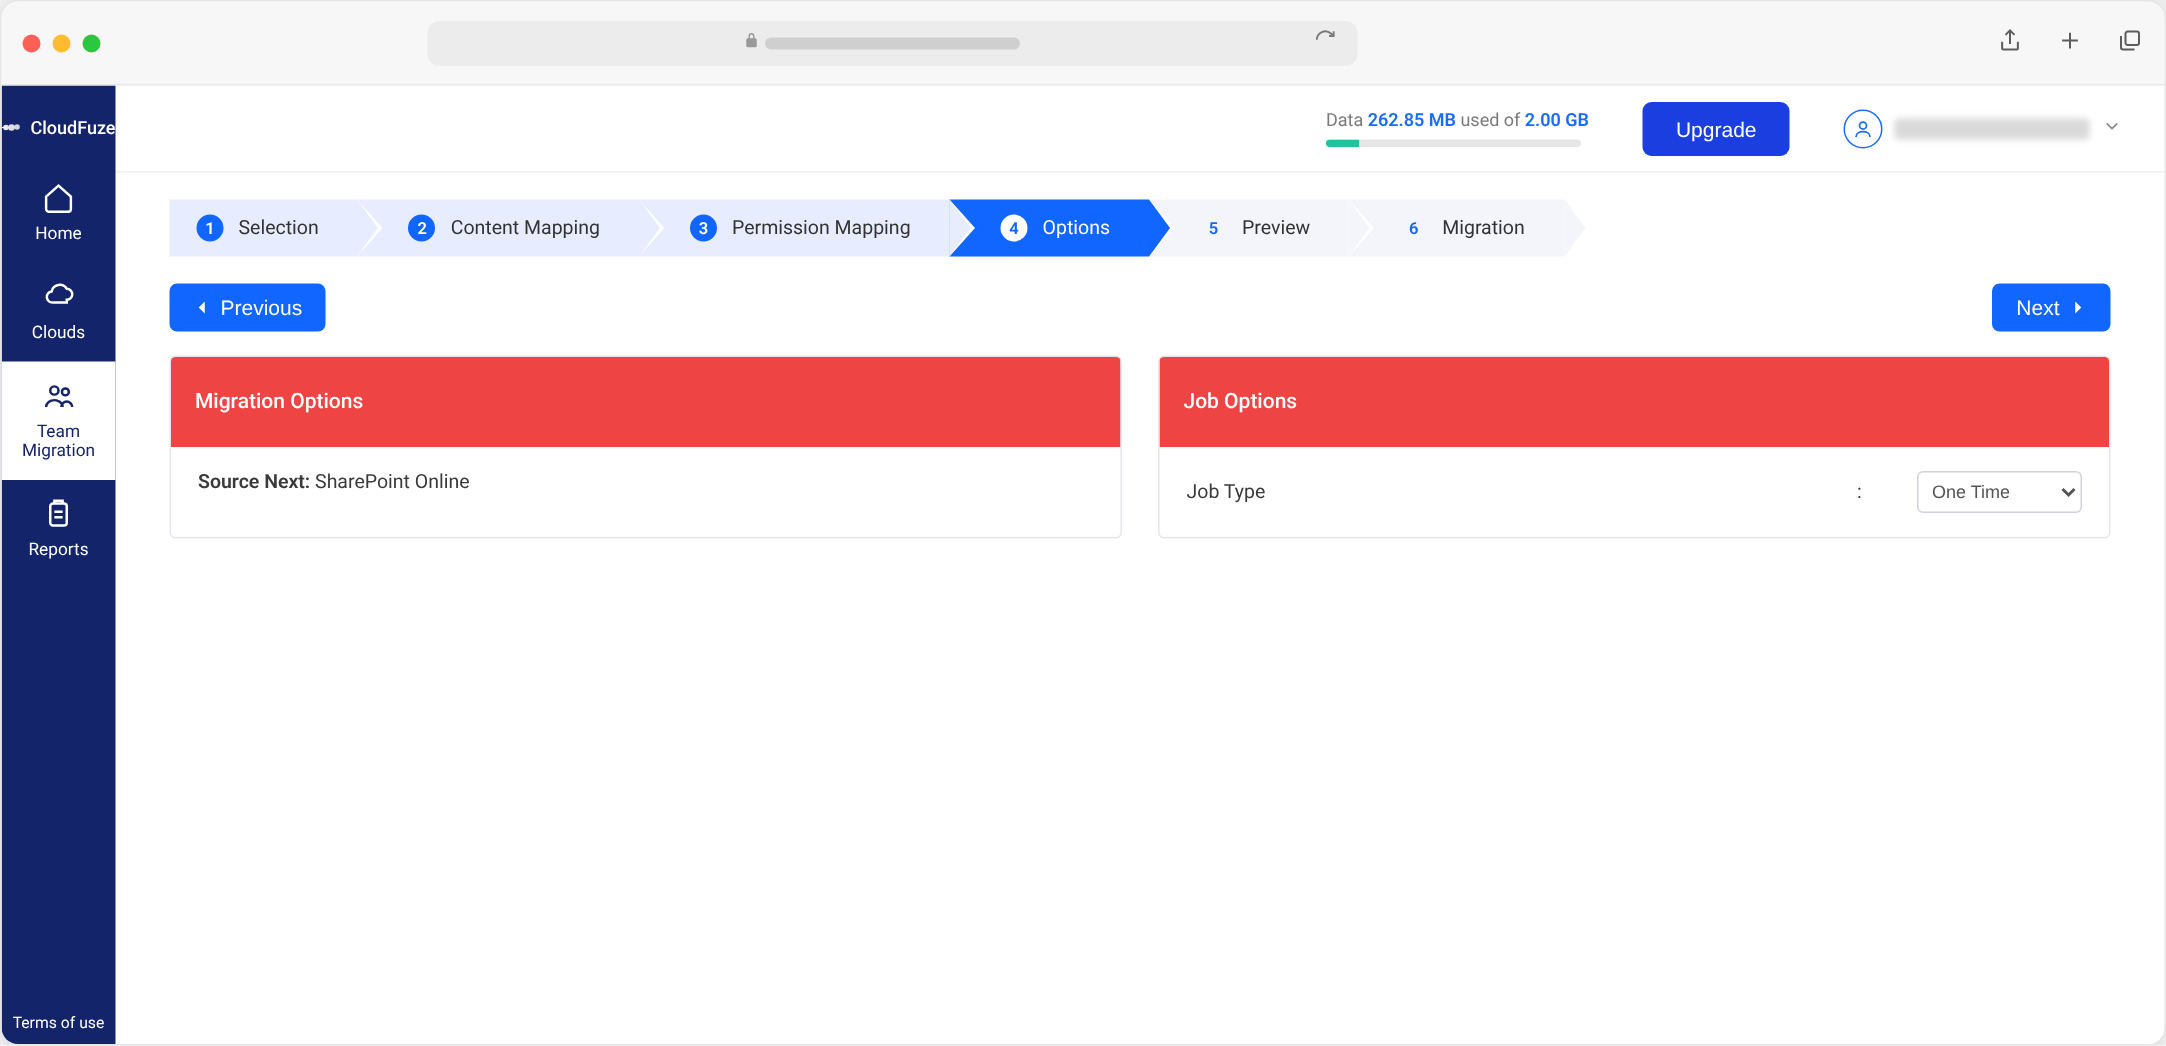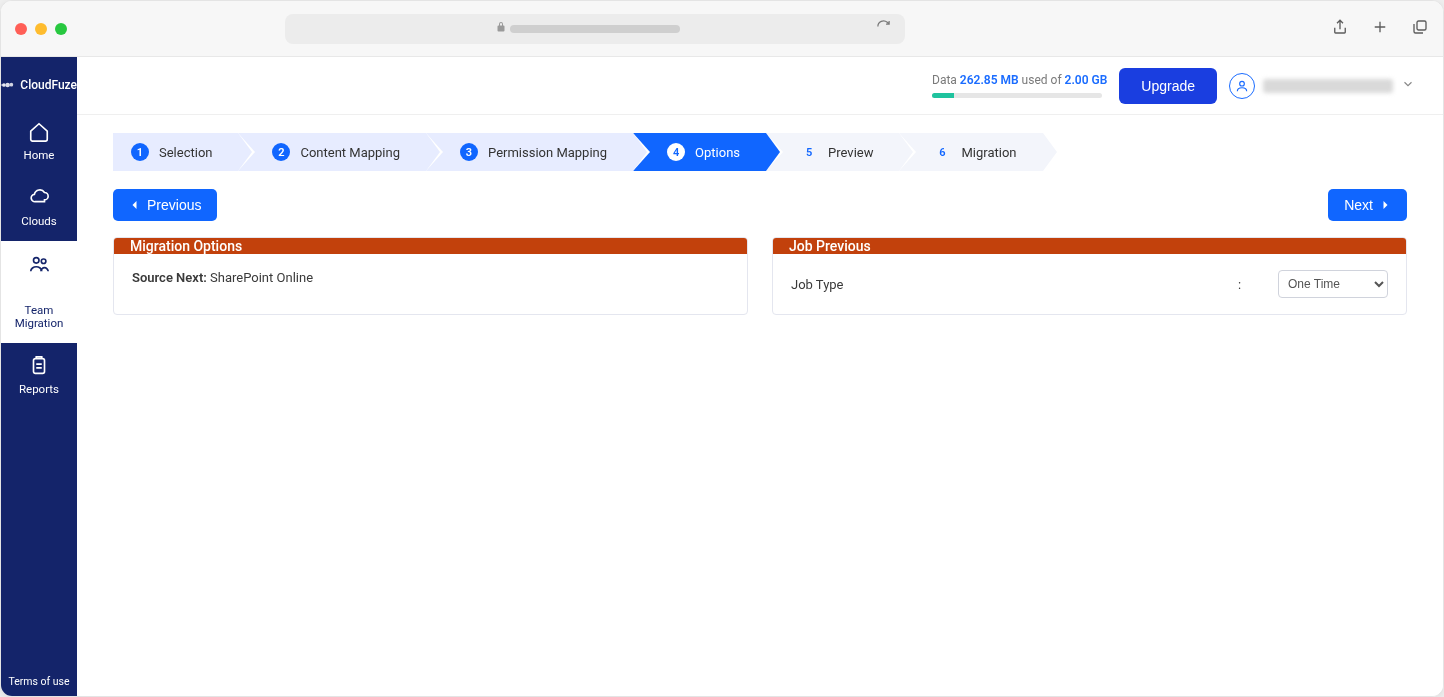--- a/index.html
+++ b/index.html
@@ -134,21 +134,21 @@
   overflow: hidden;
   display: flex;
   flex-direction: column;
 }
 .topbar {
   height: 58px;
   display: flex;
   align-items: center;
   justify-content: flex-end;
   padding: 0 28px;
-  gap: 12px;
+  gap: 36px;
   border-bottom: 1px solid #efefef;
 }
 .data-usage {
   display: flex;
   flex-direction: column;
   gap: 6px;
   font-size: 12px;
   color: #7a7a7a;
 }
 .data-usage .highlight { color: #1a6cff; font-weight: 600; }
@@ -285,23 +285,23 @@
   gap: 24px;
 }
 .panel {
   flex: 1;
   border: 1px solid #e4e6ef;
   border-radius: 4px;
   overflow: hidden;
   background: #fff;
 }
 .panel-header {
-  background: #c2410c;
+  background: #ef4444;
   color: #fff;
-  padding: 0 16px;
+  padding: 22px 16px;
   font-size: 14px;
   font-weight: 500;
 }
 .panel-body {
   padding: 16px 18px;
   font-size: 13px;
   color: #3a3a3a;
 }
 .job-row {
   display: grid;
@@ -386,21 +386,21 @@
           </svg>
         <span>Clouds</span>
       </div>
 
       <div class="sidebar-item active">
         <svg viewBox="0 0 24 24" fill="none" stroke="currentColor" stroke-width="1.8">
             <circle cx="9" cy="8" r="3"></circle>
             <circle cx="17" cy="9" r="2.5"></circle>
             <path d="M3 20c0-3 3-5 6-5s6 2 6 5M14 20c0-2 2-4 4-4s4 2 4 4"></path>
           </svg>
-        <span style="white-space:pre-line;margin-top:23px;">Team
+        <span style="white-space:pre-line;">Team
 Migration</span>
       </div>
 
       <div class="sidebar-item">
         <svg viewBox="0 0 24 24" fill="none" stroke="currentColor" stroke-width="1.8">
             <rect x="6" y="4" width="12" height="16" rx="2"></rect>
             <path d="M9 4V2h6v2M9 10h6M9 14h6"></path>
           </svg>
         <span>Reports</span>
       </div>
@@ -483,21 +483,21 @@
 
         <div class="panels">
           <div class="panel">
             <div class="panel-header">Migration Options</div>
             <div class="panel-body">
               <span class="label-bold">Source Next: </span><span>SharePoint Online</span>
             </div>
           </div>
 
           <div class="panel">
-            <div class="panel-header">Job Previous</div>
+            <div class="panel-header">Job Options</div>
             <div class="panel-body">
               <div class="job-row">
                 <span>Job Type</span>
                 <span>:</span>
                 <select>
                   <option>One Time</option>
                 </select>
               </div>
             </div>
           </div>

